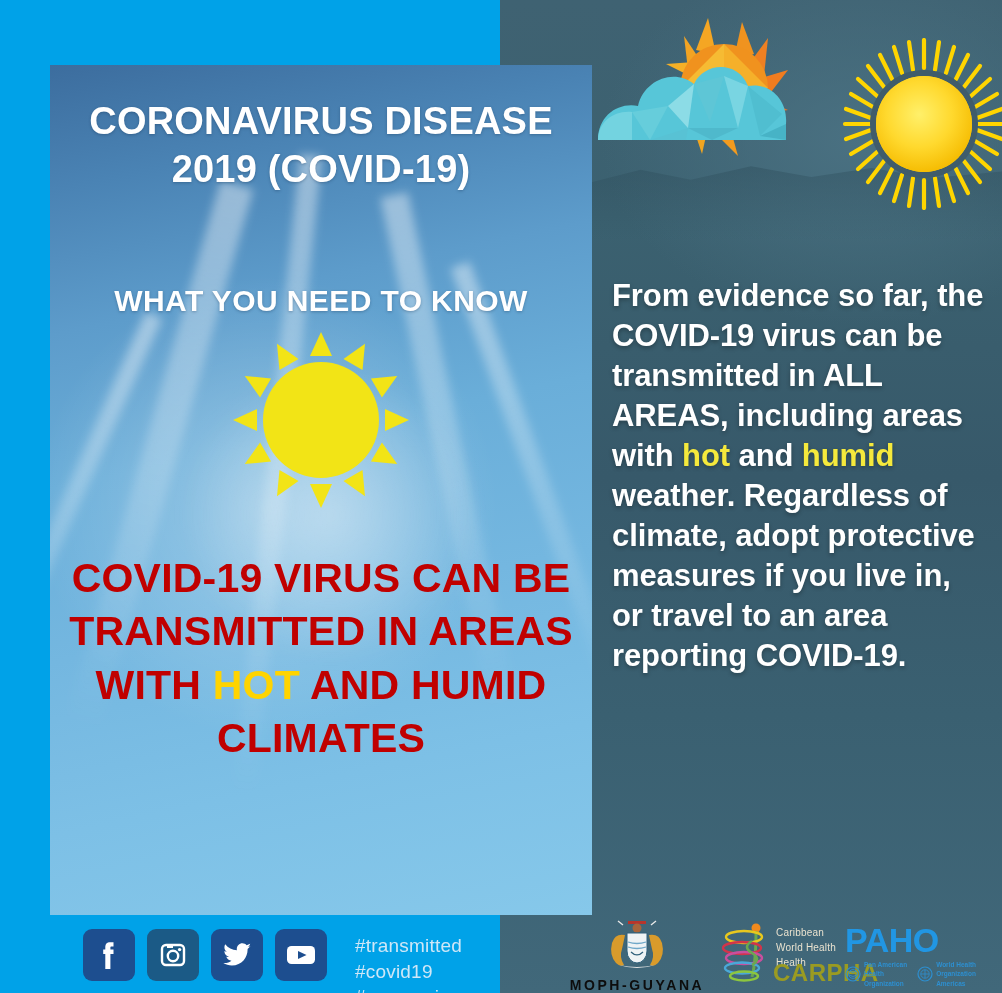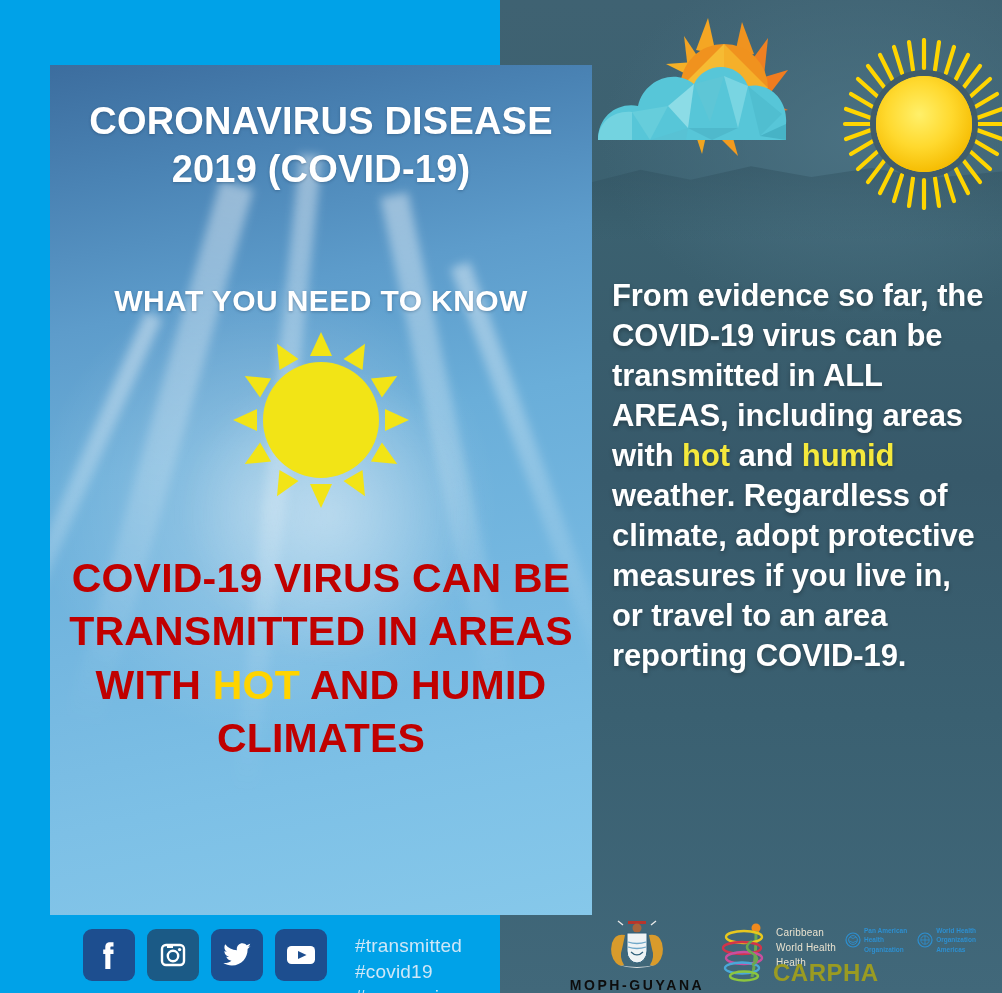--- a/index.html
+++ b/index.html
@@ -314,20 +314,21 @@
         </svg>
         <div class="carpha-lines">
           <div>Caribbean</div>
           <div>World Health</div>
           <div>Health</div>
         </div>
         <div class="carpha-word">CARPHA</div>
       </div>
 
       <div class="logo-paho">
+        <div class="paho-word">PAHO</div>
         <div class="paho-sub">
           <div class="paho-sub-block">
             <svg width="16" height="16" viewBox="0 0 16 16">
               <circle cx="8" cy="8" r="7" fill="none" stroke="#2d8fd0" stroke-width="1.2"></circle>
               <circle cx="8" cy="8" r="4.4" fill="none" stroke="#2d8fd0" stroke-width=".9"></circle>
               <path d="M5,5 q3,3 6,0 M4,9 q4,3 8,0" stroke="#2d8fd0" stroke-width=".8" fill="none"></path>
             </svg>
             <div class="paho-sub-text">
               <div>Pan American</div>
               <div>Health</div>

